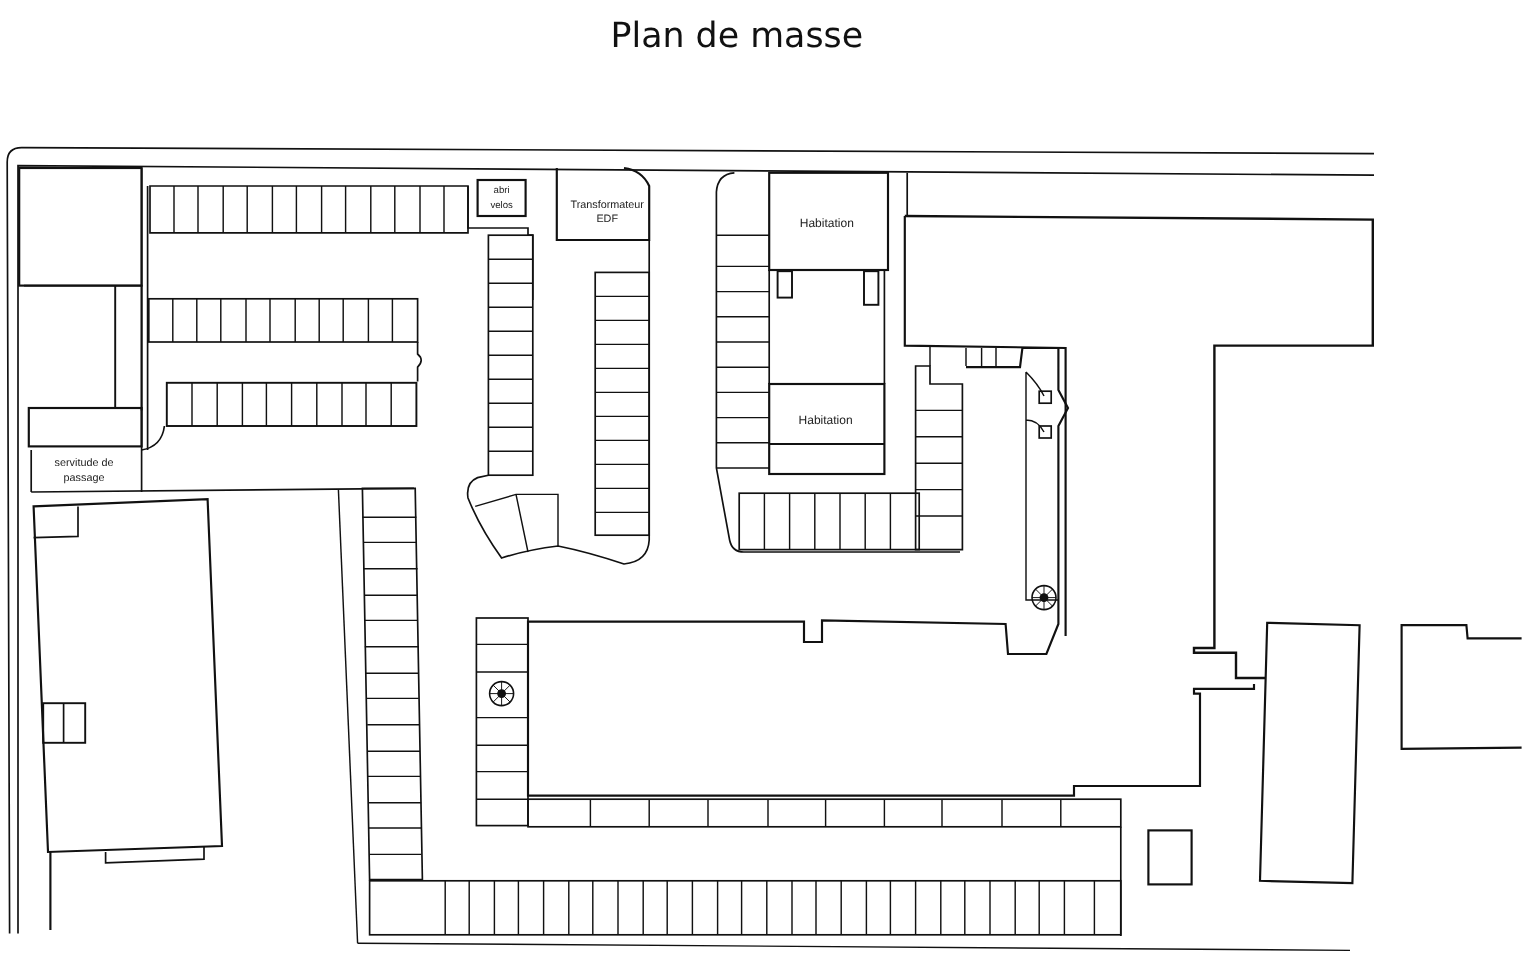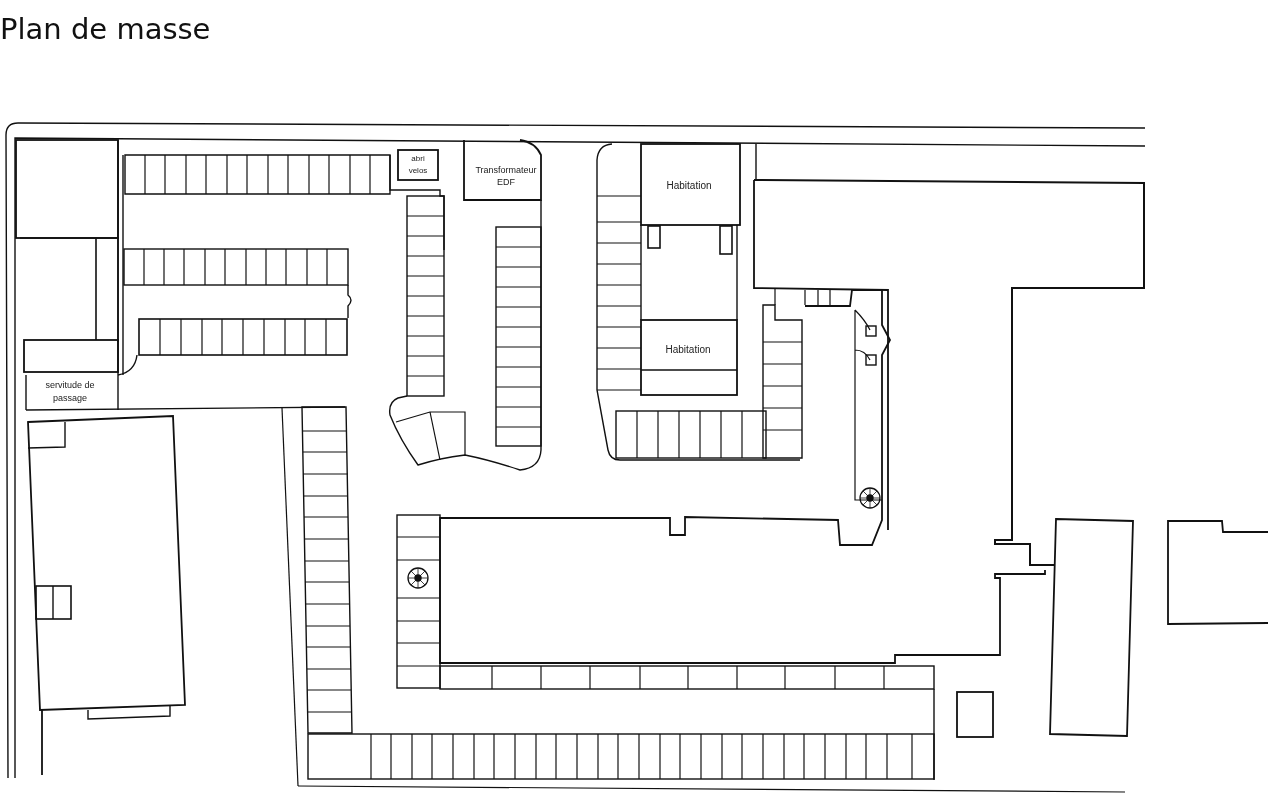--- a/index.html
+++ b/index.html
@@ -1,17 +1,17 @@
 <!DOCTYPE html>
 <html><head>
 <meta charset="utf-8">
 <style>
   html, body { margin:0; padding:0; background:#ffffff; }
   body { width:1280px; height:806px; position:relative; overflow:hidden; font-family:"Liberation Sans", sans-serif; }
-  #title { position:absolute; left:0; width:1150px; top:12px; text-align:left; font-size:29px; color:#111; font-family:"DejaVu Sans", sans-serif; }
+  #title { position:absolute; left:0; width:1150px; top:12px; text-align:center; font-size:29px; color:#111; font-family:"DejaVu Sans", sans-serif;padding-left:39px; }
   #plan { position:absolute; left:0; top:0; }
   .lbl { font-family:"Liberation Sans", sans-serif; fill:#222; }
 </style>
 </head>
 <body>
 
 <div id="title">Plan de masse</div>
 
 <svg id="plan" width="1280" height="806" viewBox="0 0 1280 806" fill="none" stroke="#111" stroke-width="1.4">
 

